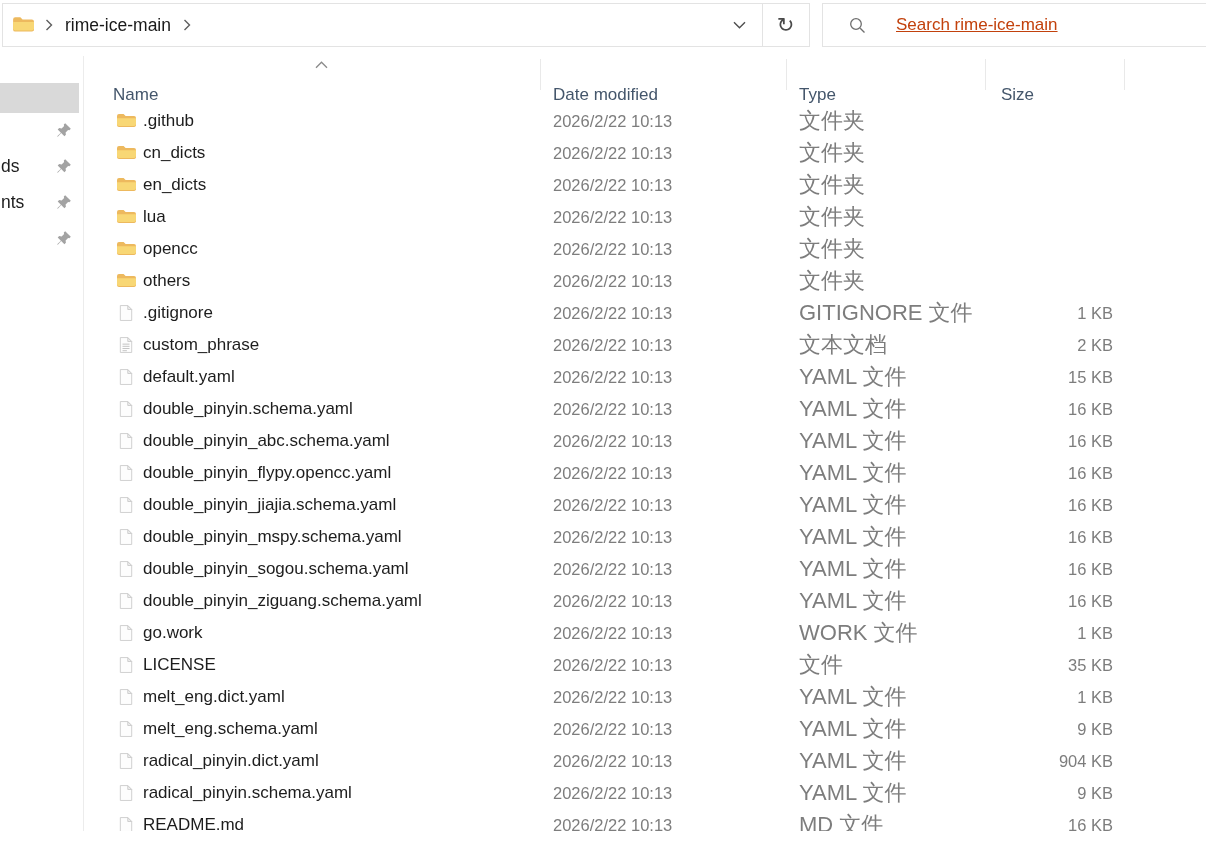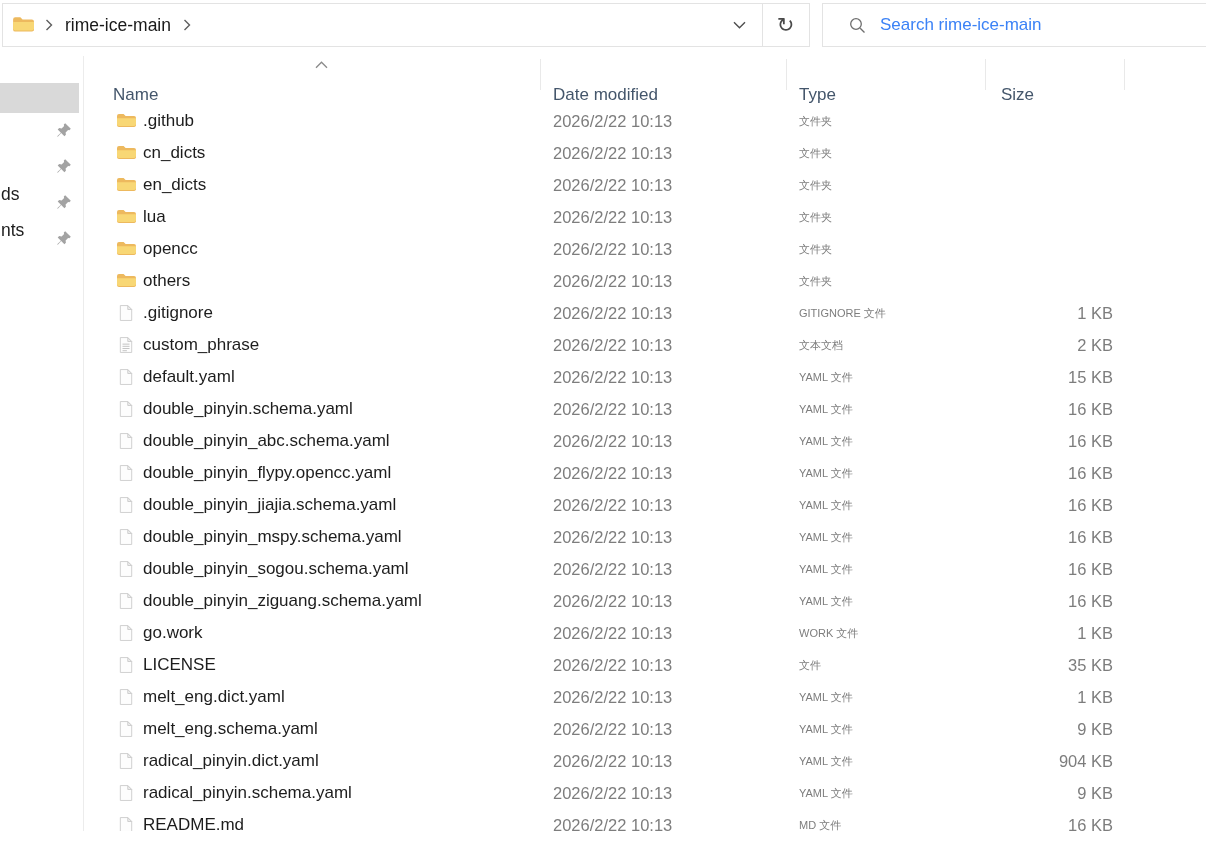--- a/index.html
+++ b/index.html
@@ -25,45 +25,45 @@
     box-sizing:border-box;border:1px solid #e3e3e3;border-left:none;
     display:flex;align-items:center;justify-content:center;
   }
   .refresh-glyph{font-size:21px;color:#4a4a4a;line-height:1;transform:translateY(-1px);}
   .searchbox{
     position:absolute;left:822px;top:3px;width:384px;height:44px;
     box-sizing:border-box;border:1px solid #e3e3e3;border-right:none;background:#fff;
     display:flex;align-items:center;
   }
   .search-icon{margin-left:26px;display:flex;align-items:center;}
-  .search-ph{margin-left:14px;font-size:17px;color:#3b82f6;white-space:nowrap;}
+  .search-ph{margin-left:30px;font-size:17px;color:#c2410c;white-space:nowrap;text-decoration:underline;}
   
   .sidebar-sep{position:absolute;left:83px;top:56px;width:1px;height:775px;background:#ececec;}
   .sidebar-selection{position:absolute;left:0;top:83px;width:79px;height:30px;background:#d9d9d9;}
   #sidebar-items{position:absolute;left:0;top:112px;width:83px;}
   .side-item{position:relative;height:36px;width:83px;}
-  .side-label{position:absolute;left:1px;top:50%;transform:translateY(-50%);font-size:17.5px;color:#1c1c1c;white-space:nowrap;margin-top:28px;}
+  .side-label{position:absolute;left:1px;top:50%;transform:translateY(-50%);font-size:17.5px;color:#1c1c1c;white-space:nowrap;}
   .side-pin{position:absolute;left:56px;top:50%;transform:translateY(-50%);display:flex;}
   
   .hdr{position:absolute;top:65px;font-size:17px;color:#44566b;white-space:nowrap;margin-top:20px;}
   .hdr-name{left:113px;}
   .hdr-date{left:553px;}
   .hdr-type{left:799px;}
   .hdr-size{left:1001px;}
   .sort-caret{position:absolute;left:315px;top:55px;}
   .hdr-vsep{position:absolute;top:59px;width:1px;height:31px;background:#e9e9e9;}
   .vs1{left:540px;} .vs2{left:786px;} .vs3{left:985px;} .vs4{left:1124px;}
   
   #file-list{position:absolute;left:84px;top:105px;width:1122px;height:726px;overflow:hidden;}
   .row{position:relative;height:32px;width:100%;}
   .ricon{position:absolute;left:32px;top:8px;display:flex;}
   .ricon.doc{left:35px;top:7px;}
   .rname{position:absolute;left:59px;top:0;line-height:32px;font-size:17px;color:#1d1d1d;white-space:nowrap;}
   .rdate{position:absolute;left:469px;top:0;line-height:32px;font-size:16.5px;color:#7d7d7d;white-space:nowrap;}
-  .rtype{position:absolute;left:715px;top:0;line-height:32px;font-size:11px;color:#7d7d7d;white-space:nowrap;}
+  .rtype{position:absolute;left:715px;top:0;line-height:32px;font-size:22px;color:#7d7d7d;white-space:nowrap;}
   .rsize{position:absolute;right:93px;top:0;line-height:32px;font-size:16.5px;color:#7d7d7d;white-space:nowrap;}
 </style>
 </head>
 <body>
 
 <div>
   <div class="addressbar">
     <span class="ab-foldericon">
       <svg width="22" height="18" viewBox="0 0 20 16">
         <path d="M1,3 a2,2 0 0 1 2,-2 h4.6 l2,2 h8.4 a2,2 0 0 1 2,2 v6.5 a2,2 0 0 1 -2,2.5 h-15 a2,2 0 0 1 -2,-2 z" fill="#edb95e"></path>

